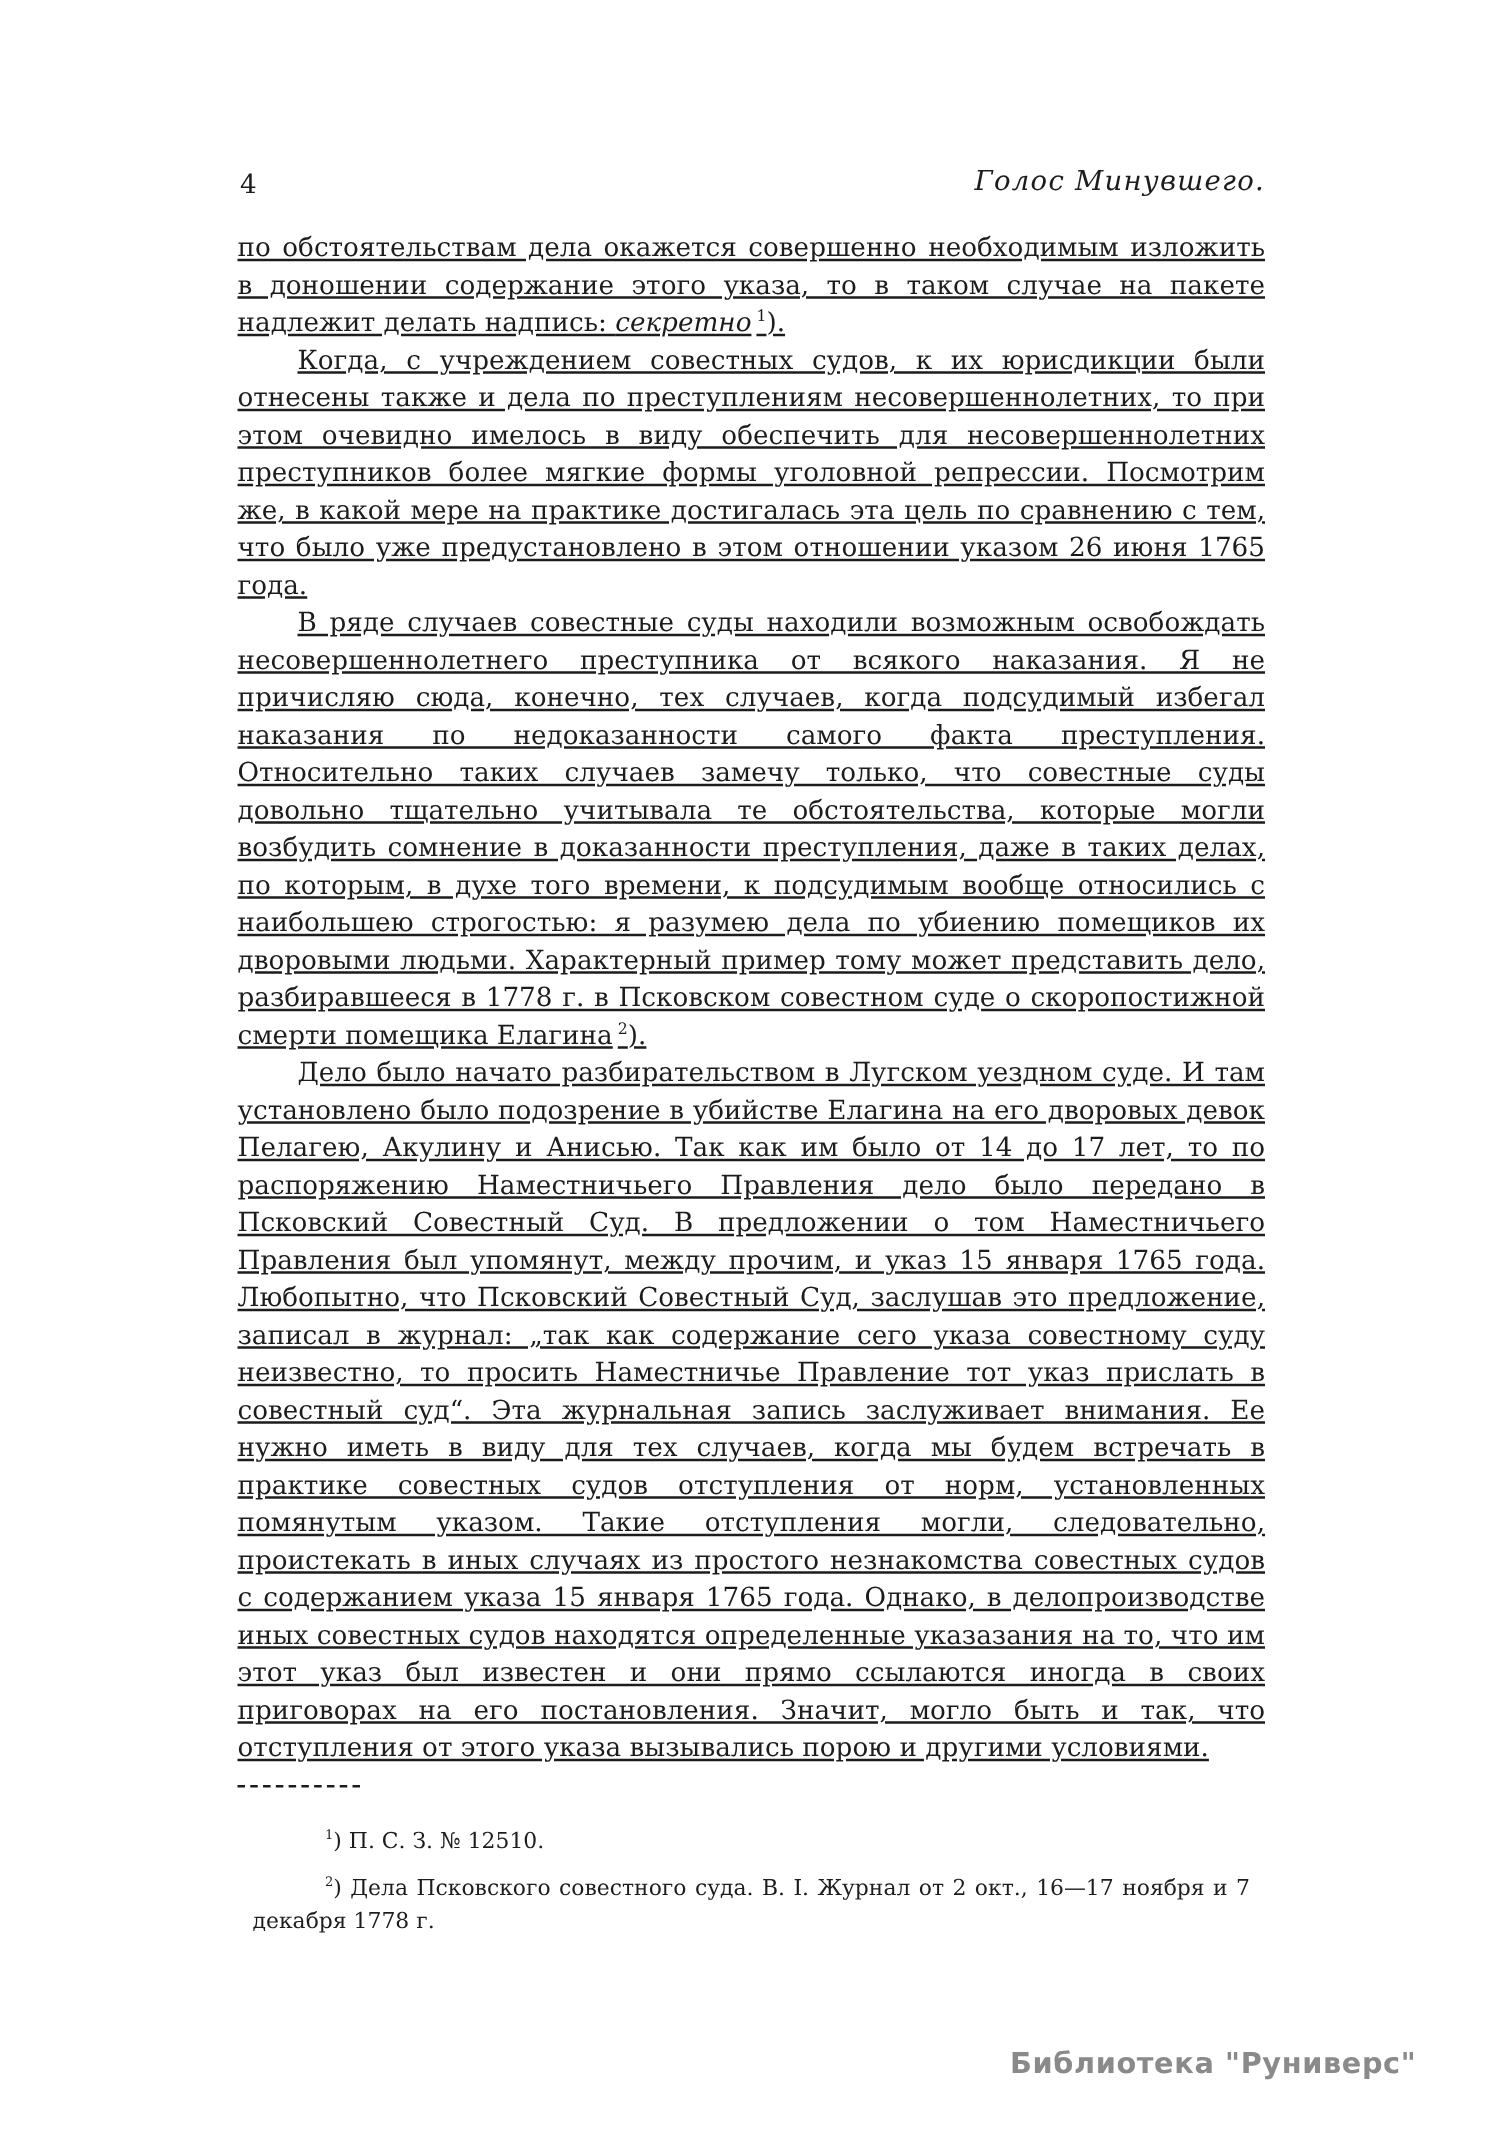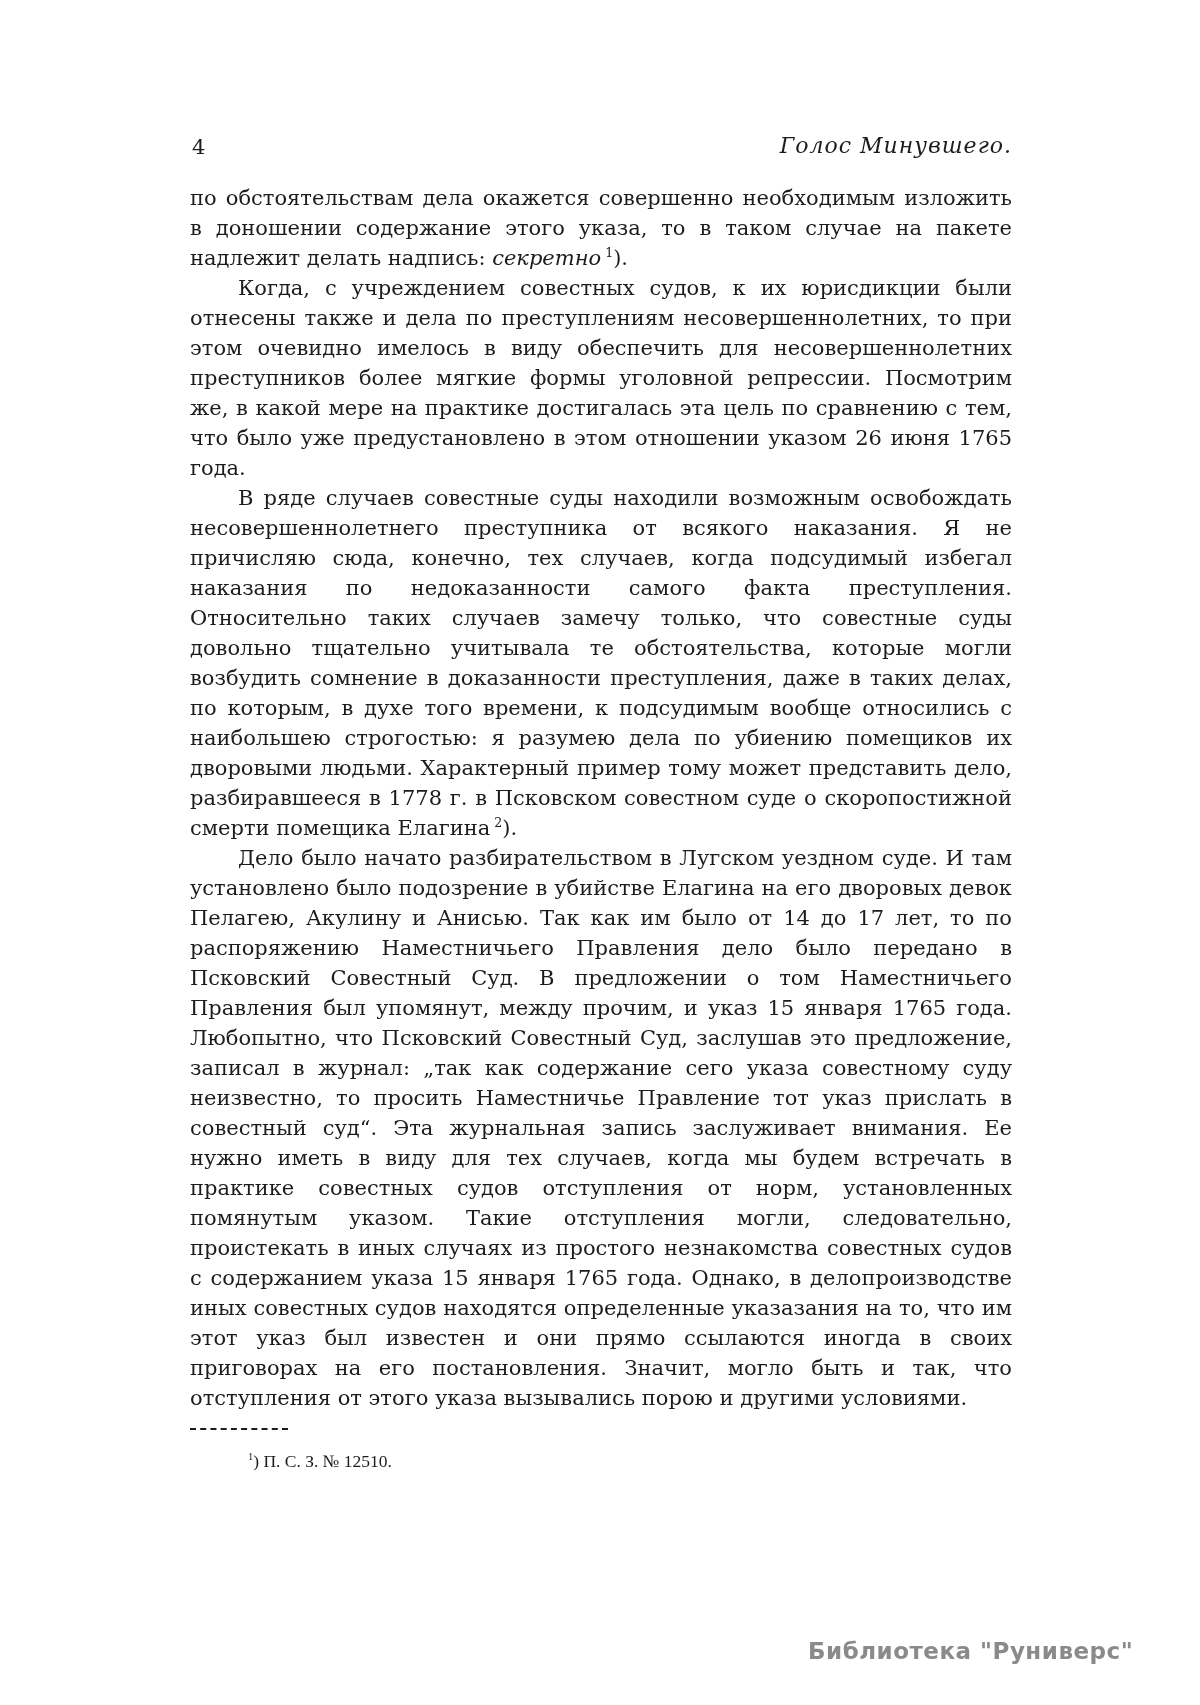--- a/index.html
+++ b/index.html
@@ -34,21 +34,21 @@
   }
   .body-text {
     position: absolute;
     left: 190px;
     top: 183px;
     width: 822px;
     font-size: 21px;
     line-height: 30px;
     text-align: justify;
   }
-  .body-text p { margin: 0; text-indent: 48px; }
+  .body-text p { margin: 0; text-indent: 48px; text-decoration: underline; }
   .body-text p.no-indent { text-indent: 0; }
   .body-text em { font-style: italic; }
   sup {
     font-size: 0.6em;
     line-height: 0;
     vertical-align: super;
   }
   sup.spaced { margin-left: 4px; }
   .footnote-sep {
     position: absolute;
@@ -60,21 +60,21 @@
   }
   .footnotes {
     position: absolute;
     left: 190px;
     top: 1448px;
     width: 822px;
     font-size: 17.5px;
     line-height: 26px;
     text-align: justify;
   }
-  .footnotes p { margin: 0; text-indent: 58px; font-family: Liberation Serif, serif; }
+  .footnotes p { margin: 12px; text-indent: 58px; }
   .watermark {
     position: absolute;
     left: 808px;
     top: 1638px;
     font-family: "DejaVu Sans", sans-serif;
     font-weight: bold;
     font-size: 23px;
     color: #8a8a8a;
     letter-spacing: 0.5px;
   }
@@ -93,17 +93,18 @@
     <p class="no-indent"><span>по обстоятельствам дела окажется совершенно необходимым изложить в доношении содержание этого указа, то в таком случае на пакете надлежит делать надпись: </span><em>секретно</em><sup class="spaced">1</sup><span>).</span></p>
     <p>Когда, с учреждением совестных судов, к их юрисдикции были отнесены также и дела по преступлениям несовершеннолетних, то при этом очевидно имелось в виду обеспечить для несовершеннолетних преступников более мягкие формы уголовной репрессии. Посмотрим же, в какой мере на практике достигалась эта цель по сравнению с тем, что было уже предустановлено в этом отношении указом 26 июня 1765 года.</p>
     <p><span>В ряде случаев совестные суды находили возможным освобождать несовершеннолетнего преступника от всякого наказания. Я не причисляю сюда, конечно, тех случаев, когда подсудимый избегал наказания по недоказанности самого факта преступления. Относительно таких случаев замечу только, что совестные суды довольно тщательно учитывала те обстоятельства, которые могли возбудить сомнение в доказанности преступления, даже в таких делах, по которым, в духе того времени, к подсудимым вообще относились с наибольшею строгостью: я разумею дела по убиению помещиков их дворовыми людьми. Характерный пример тому может представить дело, разбиравшееся в 1778 г. в Псковском совестном суде о скоропостижной смерти помещика Елагина</span><sup class="spaced">2</sup><span>).</span></p>
     <p>Дело было начато разбирательством в Лугском уездном суде. И там установлено было подозрение в убийстве Елагина на его дворовых девок Пелагею, Акулину и Анисью. Так как им было от 14 до 17 лет, то по распоряжению Наместничьего Правления дело было передано в Псковский Совестный Суд. В предложении о том Наместничьего Правления был упомянут, между прочим, и указ 15 января 1765 года. Любопытно, что Псковский Совестный Суд, заслушав это предложение, записал в журнал: „так как содержание сего указа совестному суду неизвестно, то просить Наместничье Правление тот указ прислать в совестный суд“. Эта журнальная запись заслуживает внимания. Ее нужно иметь в виду для тех случаев, когда мы будем встречать в практике совестных судов отступления от норм, установленных помянутым указом. Такие отступления могли, следовательно, проистекать в иных случаях из простого незнакомства совестных судов с содержанием указа 15 января 1765 года. Однако, в делопроизводстве иных совестных судов находятся определенные указазания на то, что им этот указ был известен и они прямо ссылаются иногда в своих приговорах на его постановления. Значит, могло быть и так, что отступления от этого указа вызывались порою и другими условиями.</p>
   </div>
 
   <div class="footnote-sep"></div>
 
   <div class="footnotes">
     <p><sup>1</sup><span>) </span><span>П. С. З. № 12510.</span></p>
+    <p><sup>2</sup><span>) </span><span>Дела Псковского совестного суда. В. I. Журнал от 2 окт., 16—17 ноября и 7 декабря 1778 г.</span></p>
   </div>
 
   <div class="watermark">Библиотека "Руниверс"</div>
 
 </div>
 
 </body></html>

